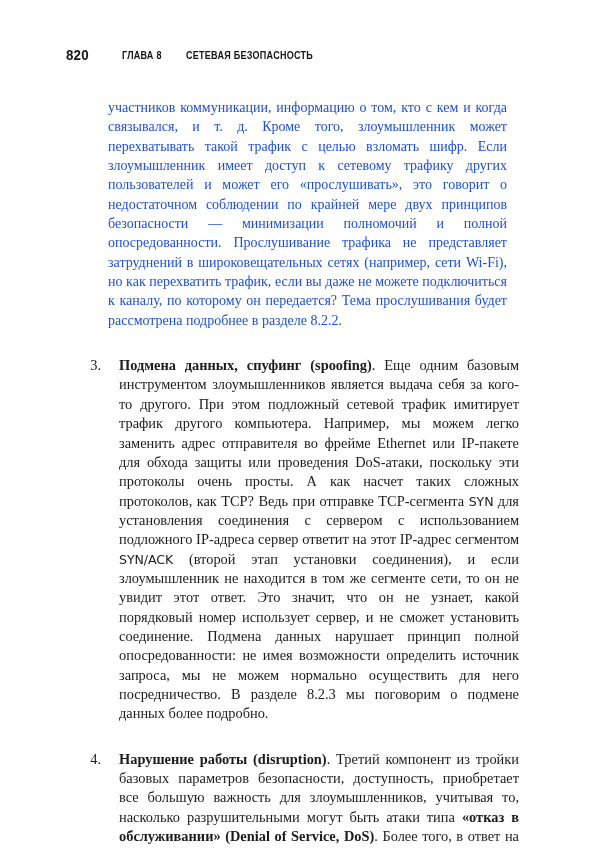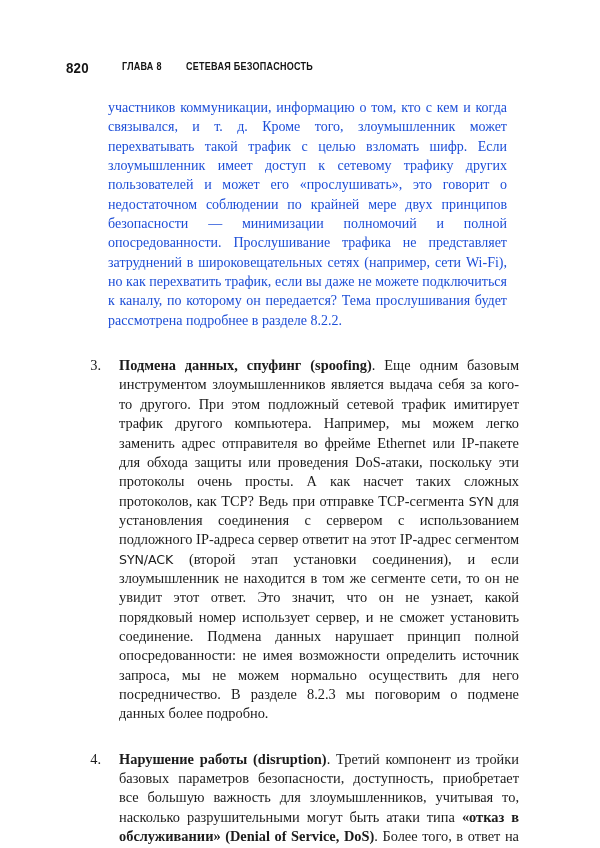--- a/index.html
+++ b/index.html
@@ -23,23 +23,23 @@
     top: 0;
     width: 600px;
     height: 848px;
     background: #ffffff;
   }
 
   
   .running-head {
     position: absolute;
     left: 66px;
-    top: 60px;
+    top: 47px;
     display: flex;
-    align-items: flex-start;
+    align-items: center;
     white-space: nowrap;
   }
   .folio {
     font-family: "Liberation Sans Narrow", "Liberation Sans", sans-serif;
     font-weight: bold;
     font-size: 14.5px;
     letter-spacing: 0.2px;
     color: #141414;
     transform: scaleX(0.92);
     transform-origin: left center;

